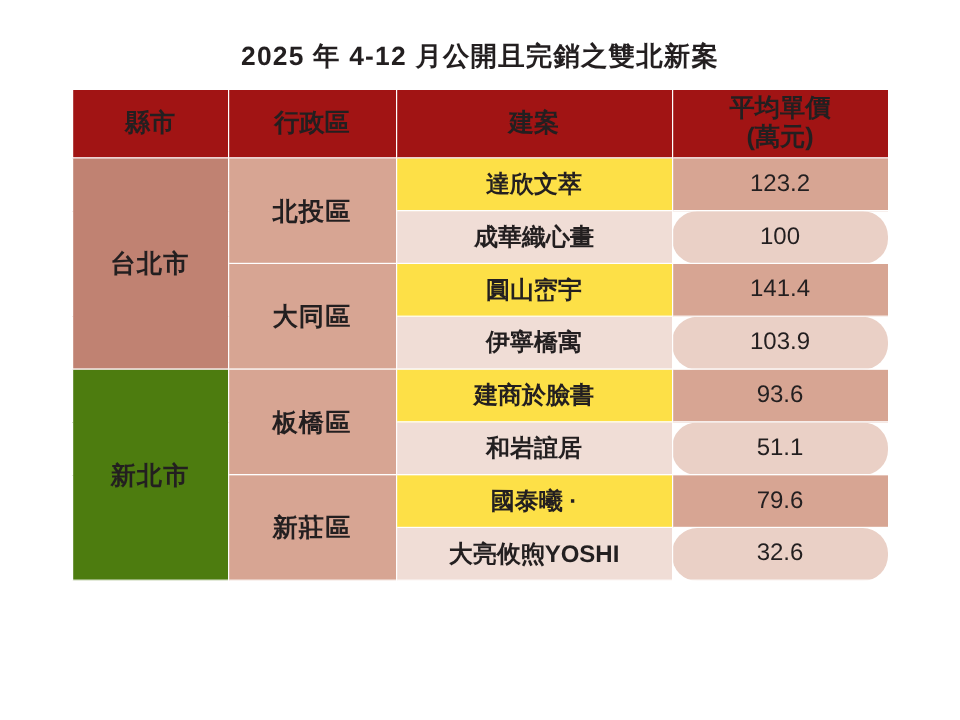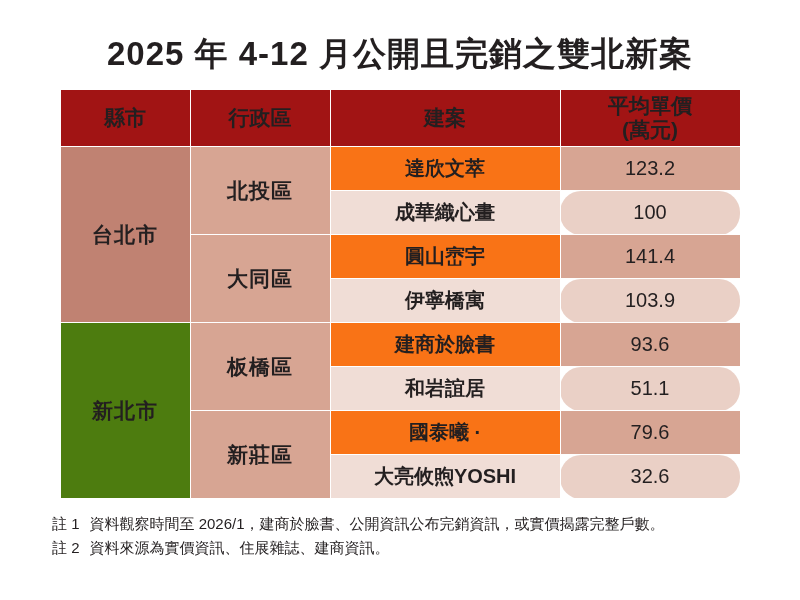--- a/index.html
+++ b/index.html
@@ -12,21 +12,21 @@
   }
   .page {
     position: relative;
     width: 800px;
     height: 600px;
     box-sizing: border-box;
     background: #ffffff;
   }
   .title {
     text-align: center;
-    font-size: 33px;
+    font-size: 22px;
     font-weight: bold;
     color: #231f20;
     letter-spacing: 1px;
     padding-top: 32px;
     padding-bottom: 12px;
   }
   table.main {
     border-collapse: collapse;
     table-layout: fixed;
     margin: 0 auto;
@@ -70,21 +70,21 @@
   td.price {
     font-size: 20px;
     font-weight: normal;
   }
   tbody tr { height: 44px; }
 
   
   .sh-city-a  { background: #c08272; }
   .sh-city-b  { background: #4d7c0f; }
   .sh-dark    { background: #d7a593; }
-  .sh-mid     { background: #f97316; }
+  .sh-mid     { background: #fde047; }
   .sh-light   { background: #ead0c6; border-radius: 21px; }
   .sh-lighter { background: #f0ddd6; }
 
   .notes {
     width: 700px;
     margin: 14px auto 0 auto;
     font-size: 15px;
     color: #231f20;
     line-height: 1.45;
   }
@@ -163,24 +163,14 @@
         <td class="proj sh-mid">國泰曦 ·</td>
         <td class="price sh-dark">79.6</td>
       </tr>
       <tr>
         <td class="proj sh-lighter">大亮攸煦YOSHI</td>
         <td class="price sh-light">32.6</td>
       </tr>
     </tbody>
   </table>
 
-  <div class="notes">
-    <div class="note-row">
-      <div class="note-label">註 1</div>
-      <div class="note-text">資料觀察時間至 2026/1，建商於臉書、公開資訊公布完銷資訊，或實價揭露完整戶數。</div>
-    </div>
-    <div class="note-row">
-      <div class="note-label">註 2</div>
-      <div class="note-text">資料來源為實價資訊、住展雜誌、建商資訊。</div>
-    </div>
-  </div>
 
 </div>
 
 </body></html>

